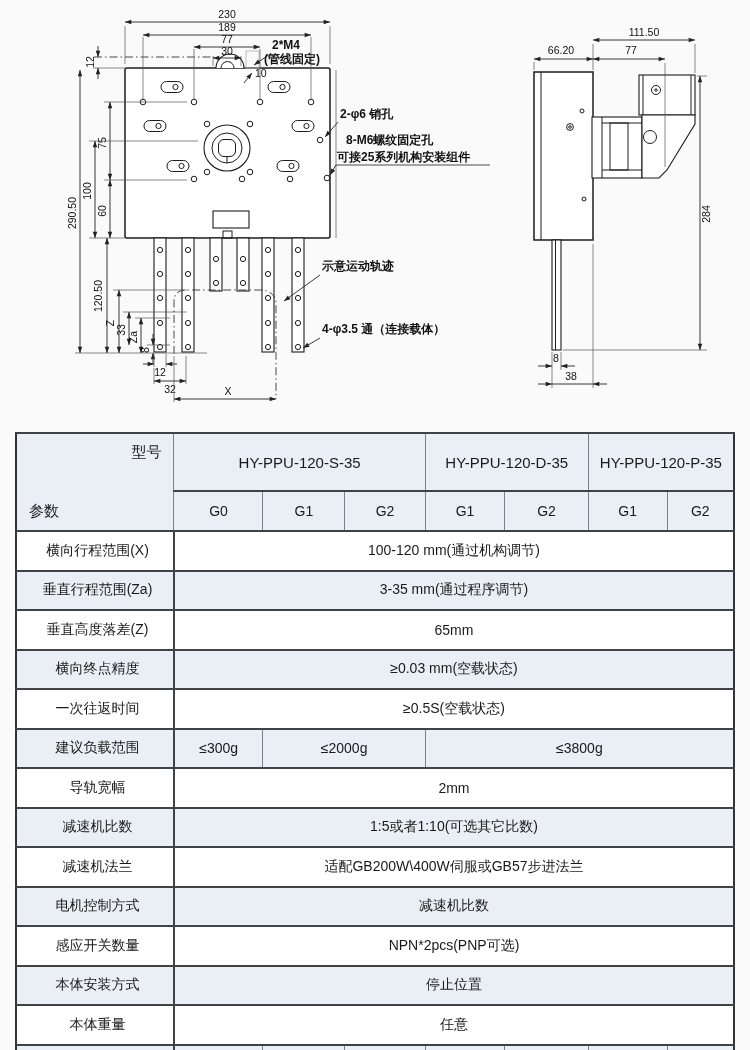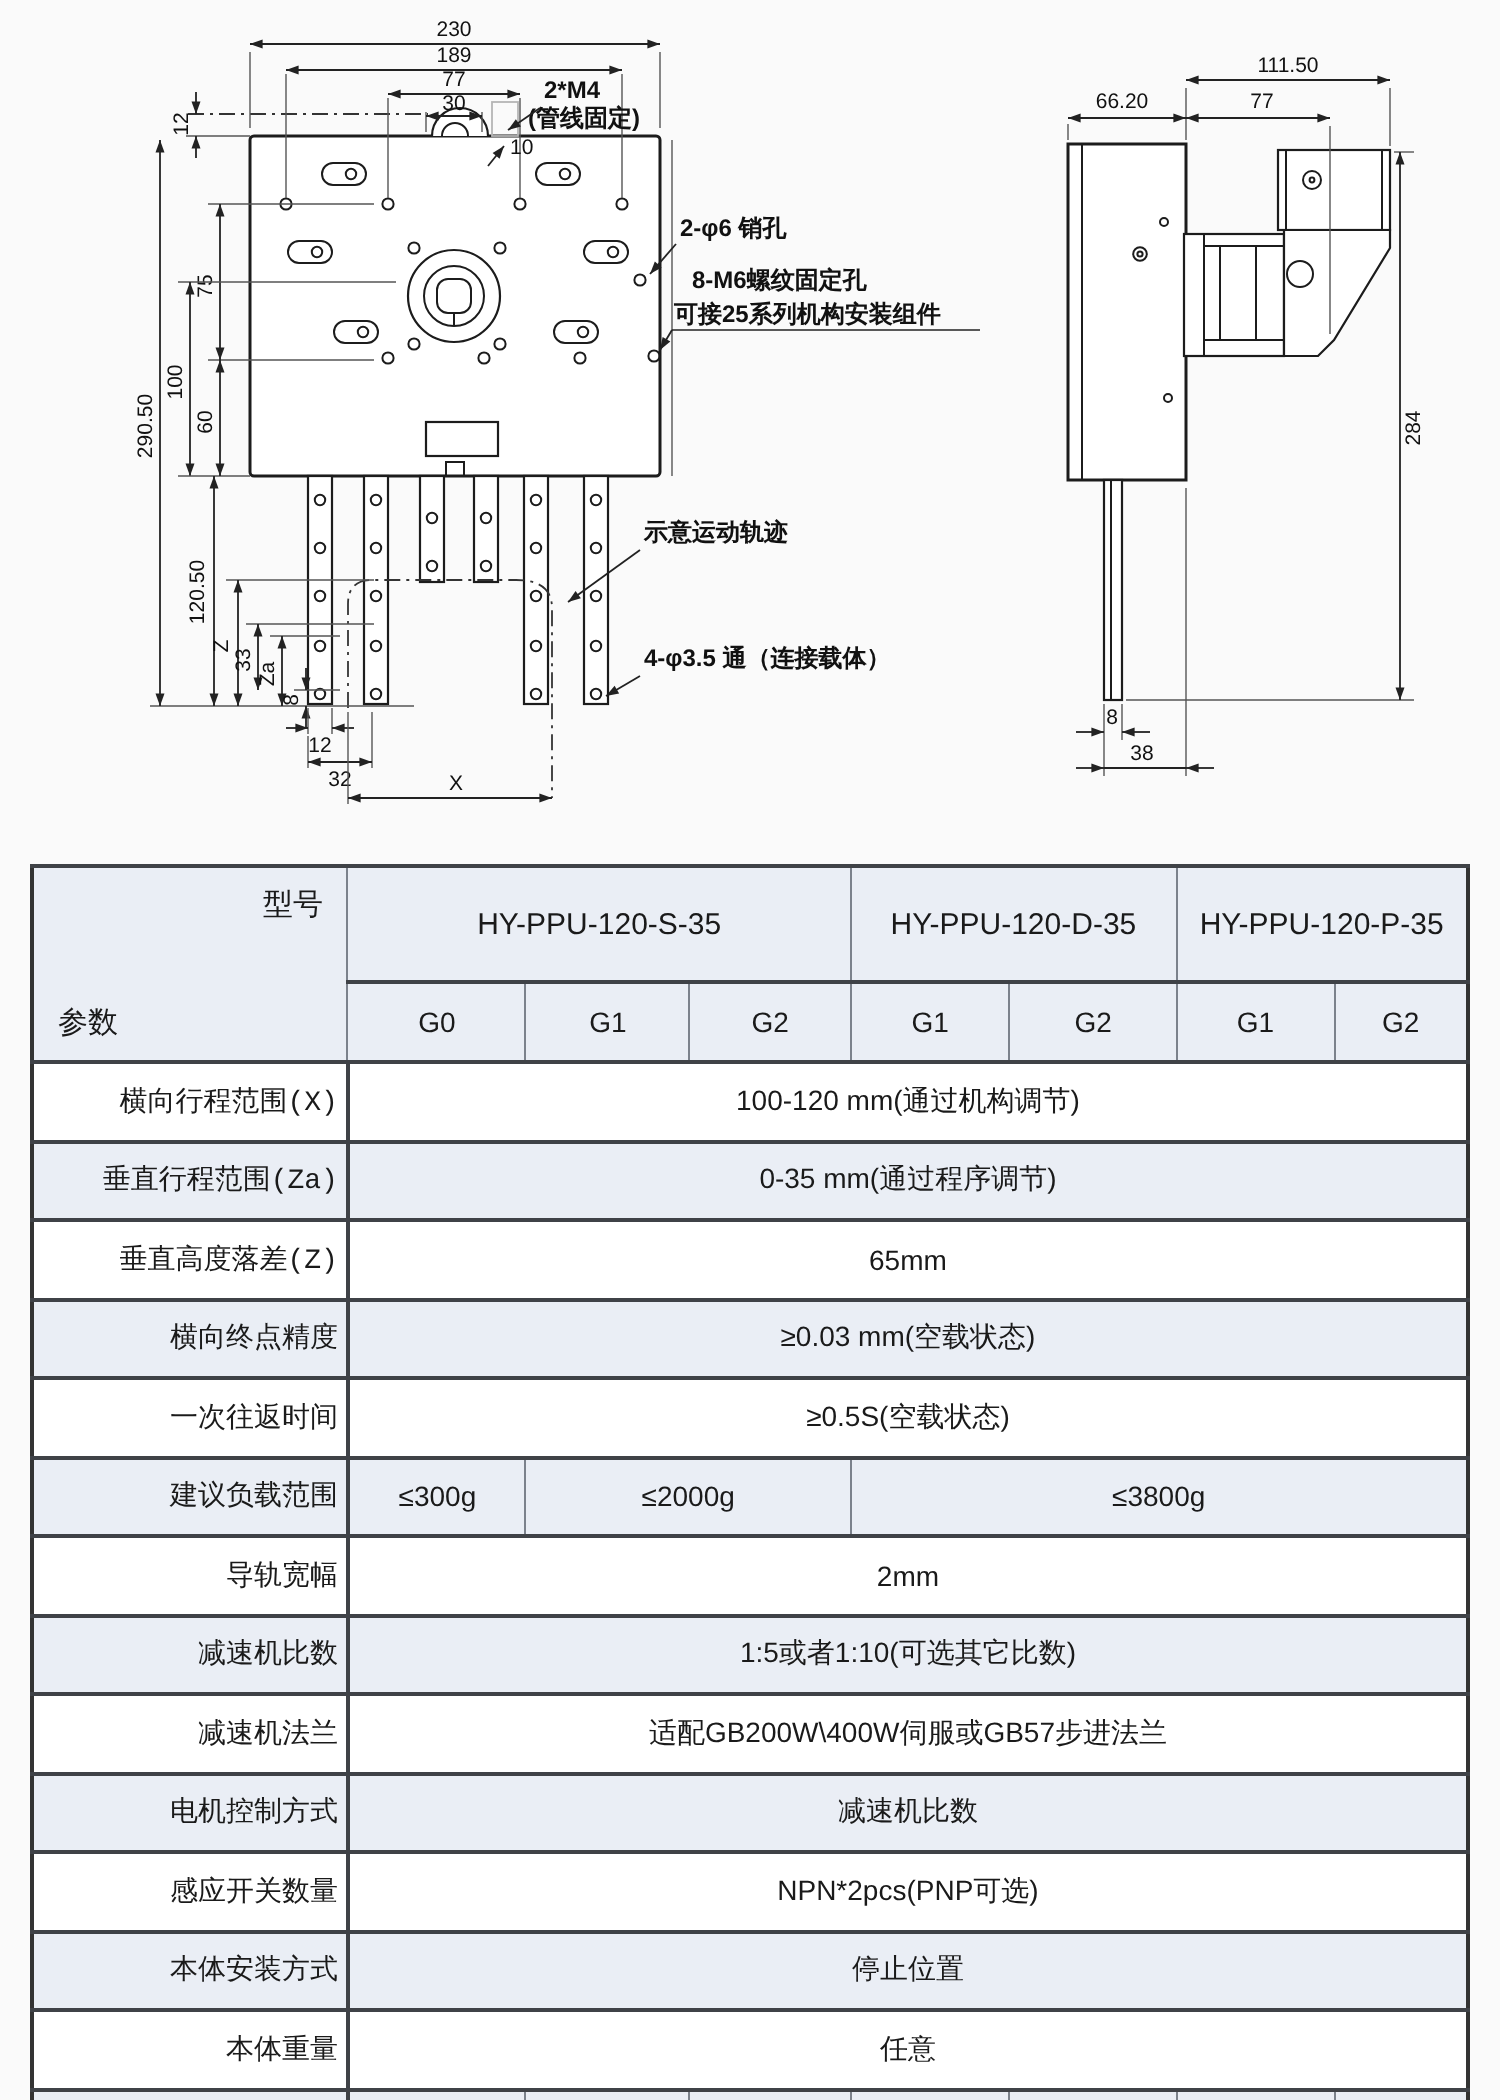--- a/index.html
+++ b/index.html
@@ -35,21 +35,21 @@
     border-top:2px solid #3f4247;
     border-bottom:2px solid #3f4247;
     text-align:center;vertical-align:middle;
     font-weight:400;padding:2px 4px;overflow:hidden;white-space:nowrap;
   }
   #spec-table{border:2px solid #333;}
   #spec-table thead th{background:#eaeef5;font-size:15px;}
   #spec-table thead tr.gear-row th{font-size:14px;}
   #spec-table tbody tr{height:39.5px;}
   #spec-table tbody tr:nth-child(even){background:#eaeef5;}
-  #spec-table td.rowlabel{text-align:right;padding-left:9px;border-right:2px solid #3f4247;font-size:14px;font-family:Liberation Mono, monospace;}
+  #spec-table td.rowlabel{text-align:center;padding-left:9px;border-right:2px solid #3f4247;font-size:14px;}
   th.corner{position:relative;padding:0;
     background:
       linear-gradient(to bottom right,
         rgba(0,0,0,0) calc(50% - 1.2px),
         #7aa7d8 calc(50% - 1.2px),
         #7aa7d8 calc(50% + 1.2px),
         rgba(0,0,0,0) calc(50% + 1.2px)),
       #eaeef5;
     border-right:2px solid #3f4247;}
   th.corner .tr{position:absolute;top:9px;right:12px;font-weight:400;}
@@ -334,21 +334,21 @@
       <th>G2</th>
     </tr>
   </thead>
   <tbody>
     <tr>
       <td class="rowlabel">横向行程范围(X)</td>
       <td colspan="7">100-120 mm(通过机构调节)</td>
     </tr>
     <tr>
       <td class="rowlabel">垂直行程范围(Za)</td>
-      <td colspan="7">0-35 mm(通过程序调节)</td>
+      <td colspan="7">3-35 mm(通过程序调节)</td>
     </tr>
     <tr>
       <td class="rowlabel">垂直高度落差(Z)</td>
       <td colspan="7">65mm</td>
     </tr>
     <tr>
       <td class="rowlabel">横向终点精度</td>
       <td colspan="7">≥0.03 mm(空载状态)</td>
     </tr>
     <tr>

